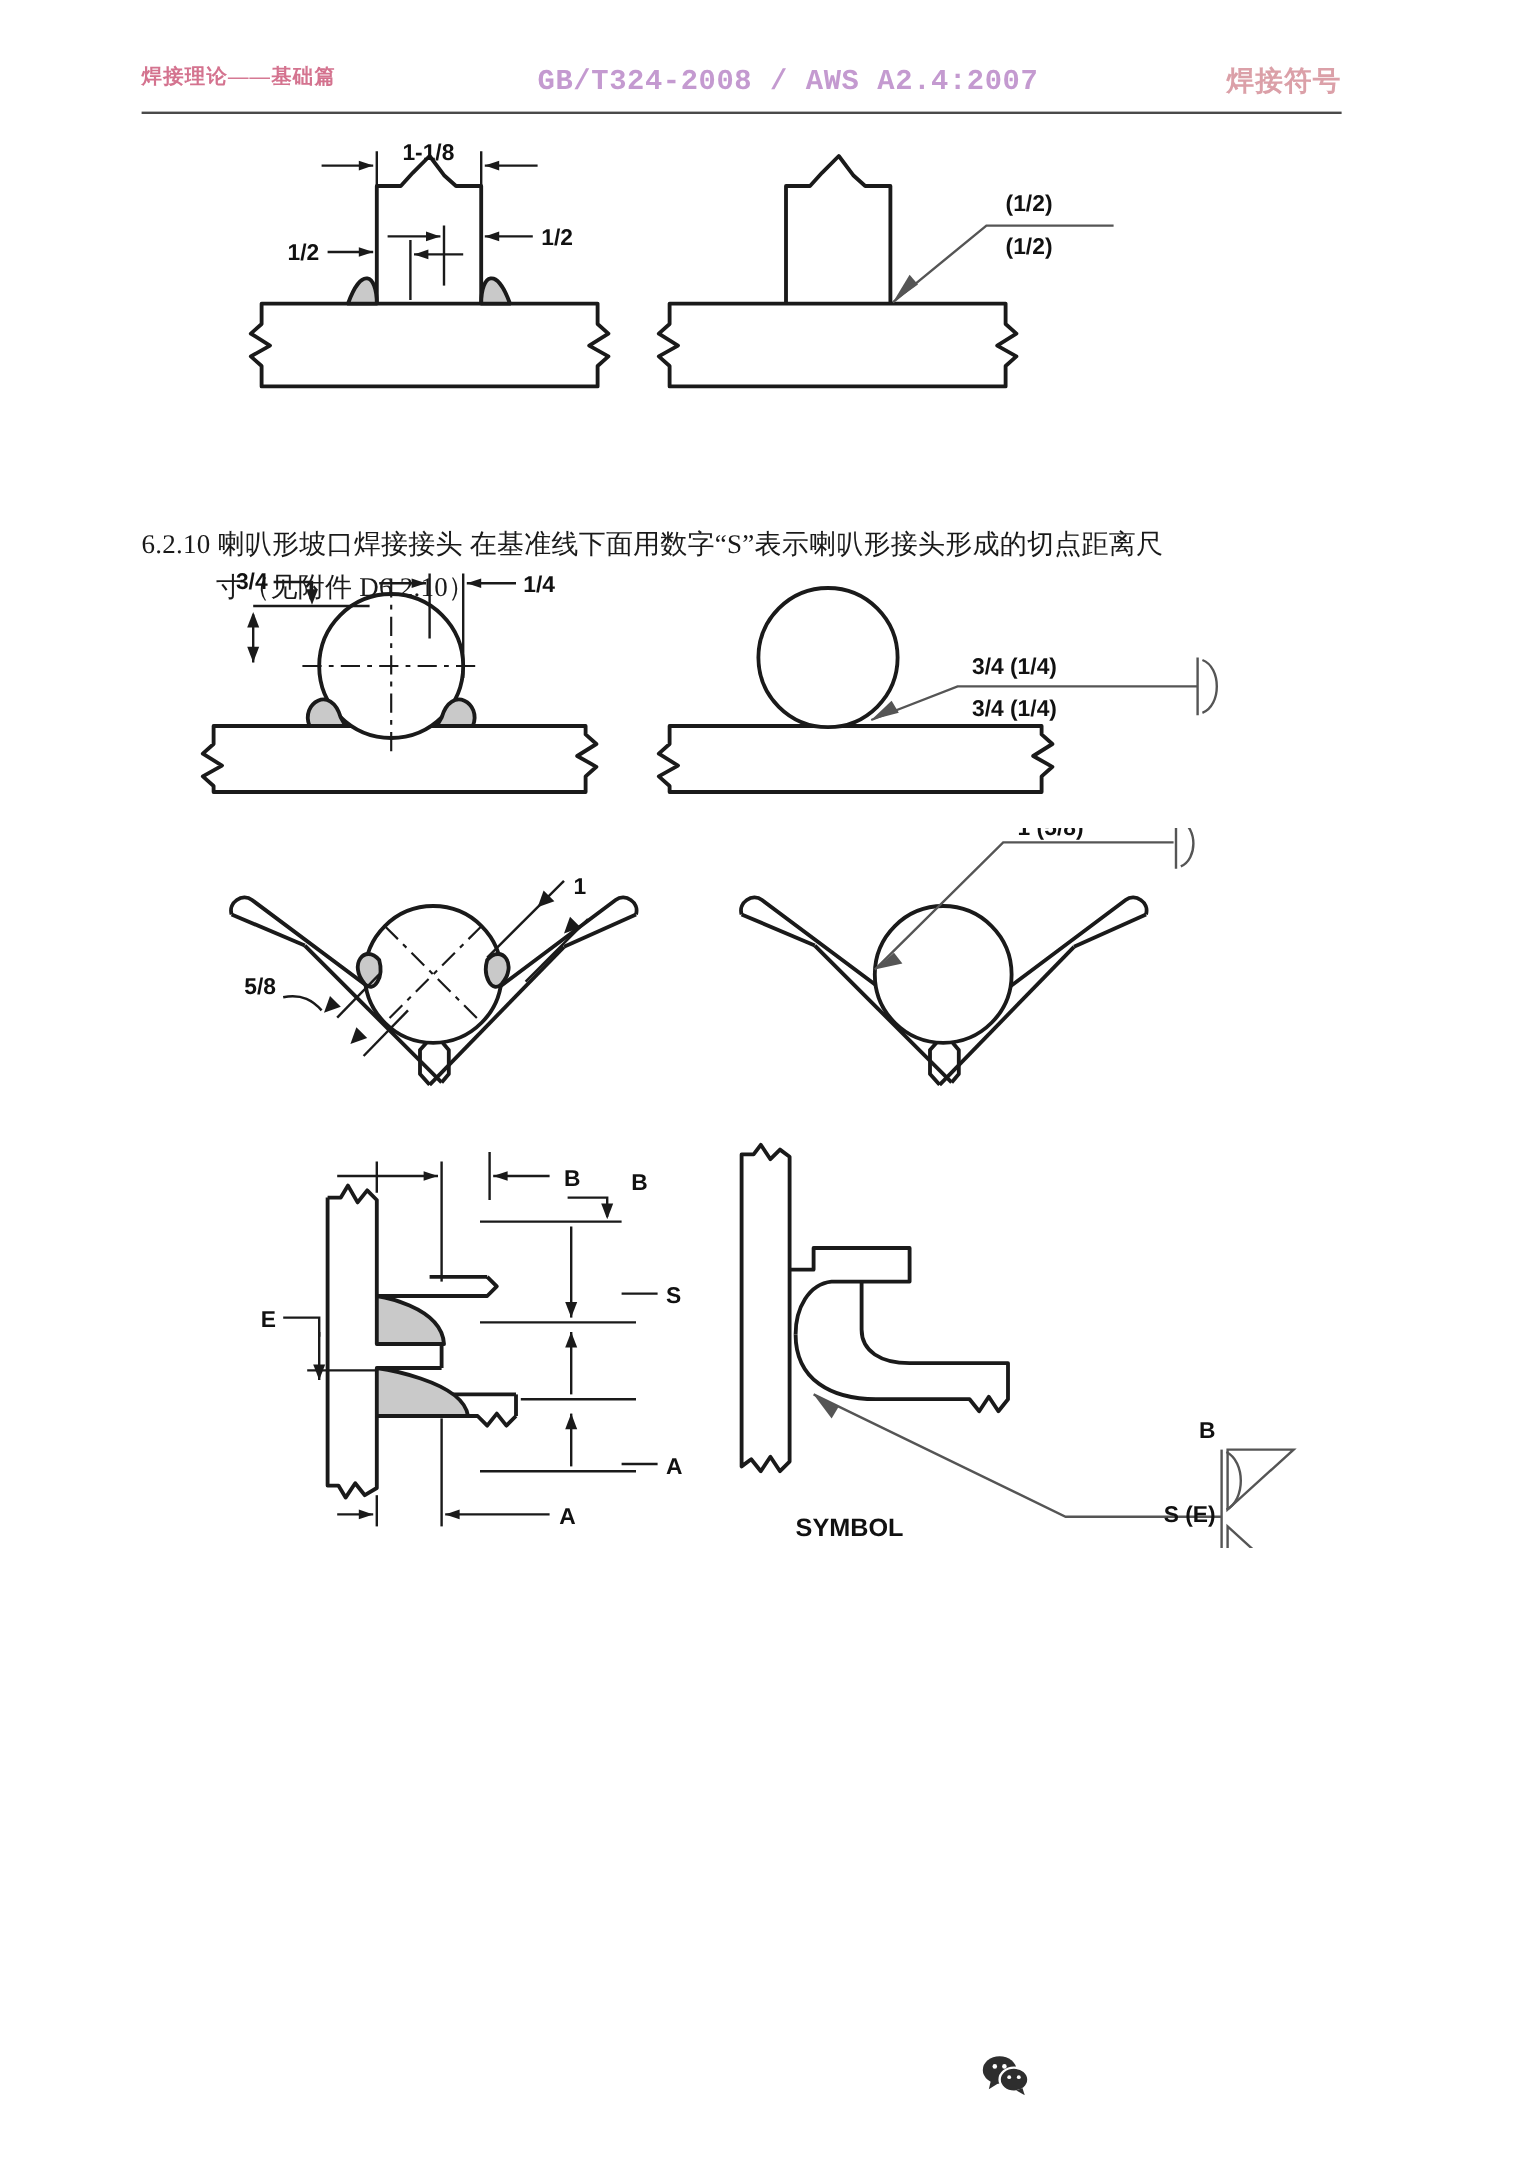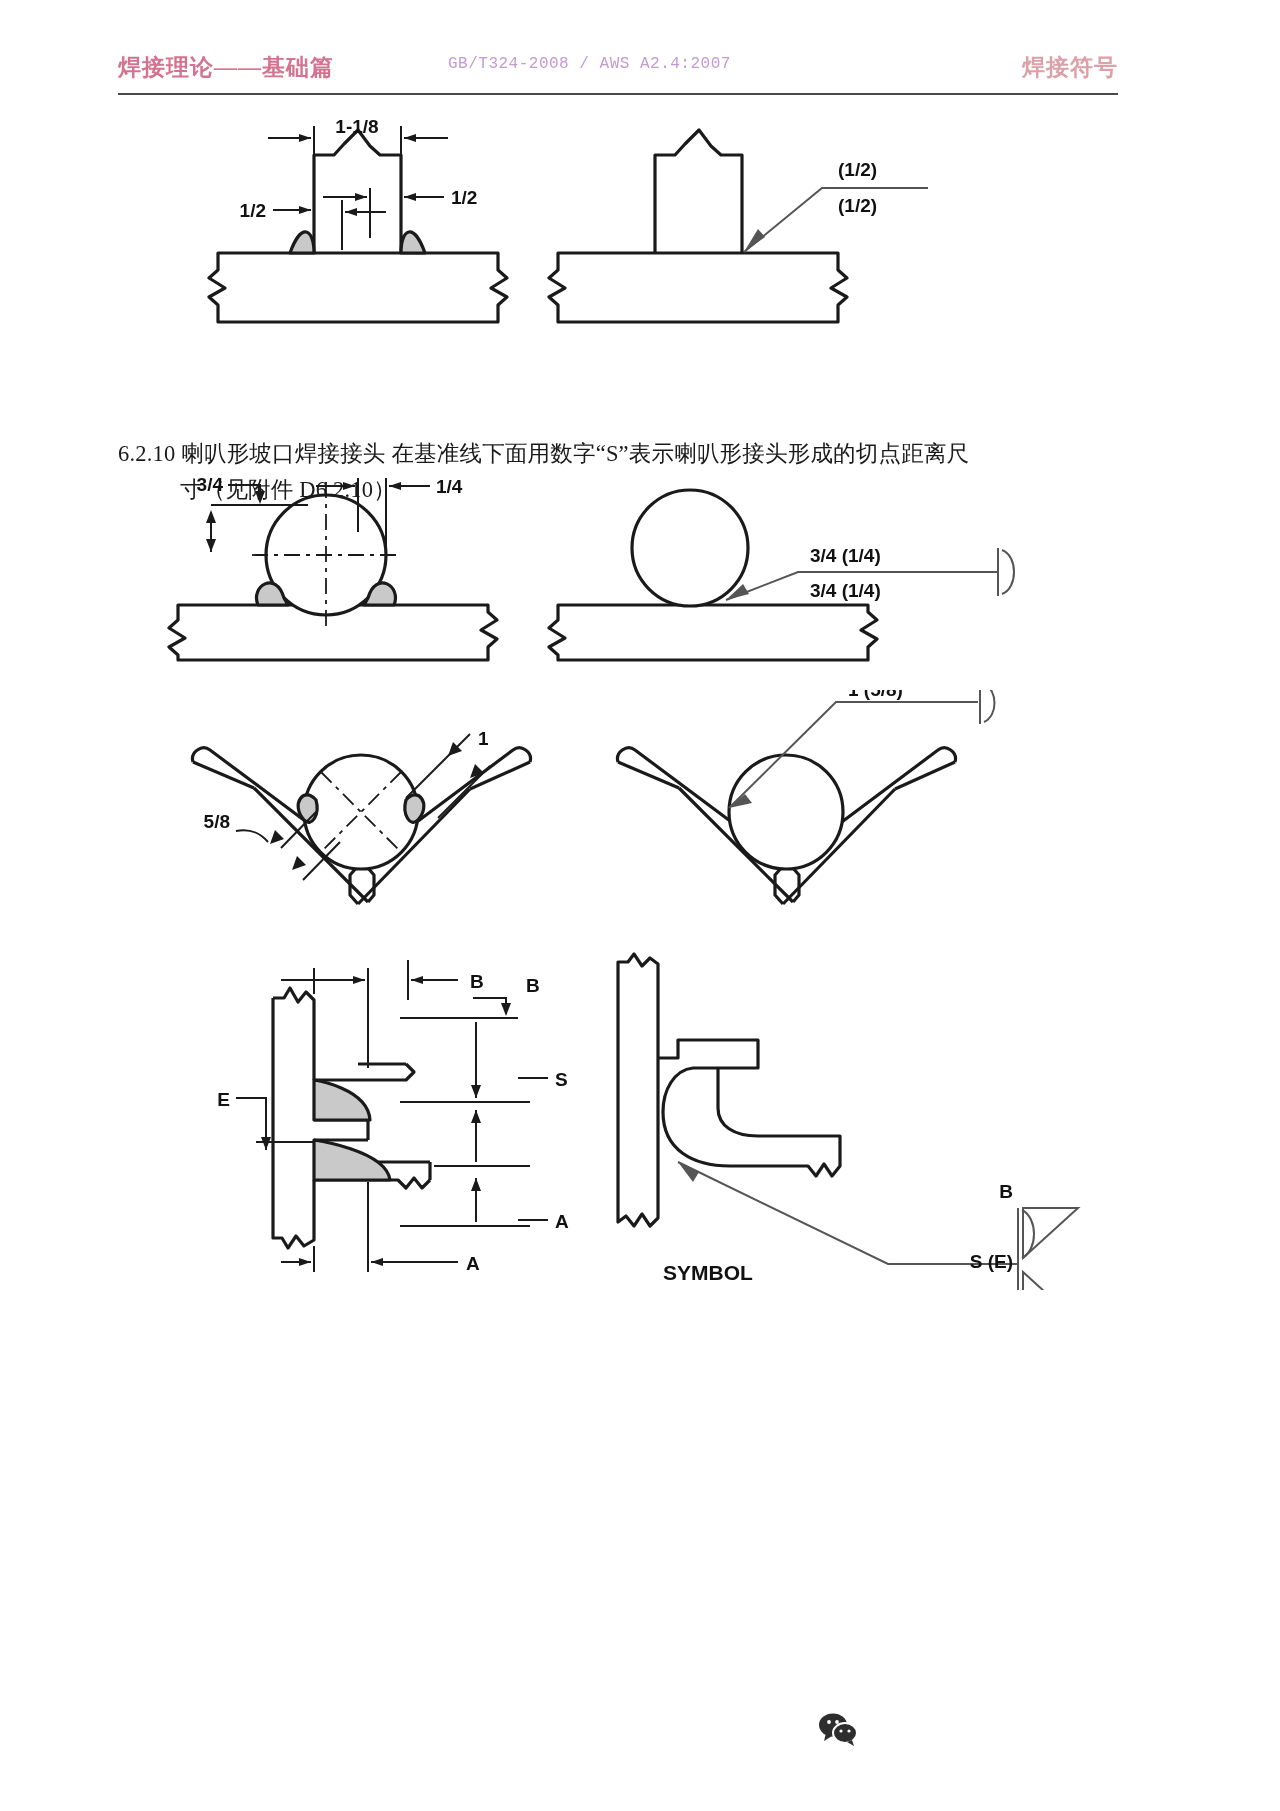--- a/index.html
+++ b/index.html
@@ -30,32 +30,32 @@
     width: 1000px;
     height: 0;
     border-top: 2px solid #4a4a4a;
   }
   .hdr-left {
     position: absolute;
     left: 0;
     top: 0;
     font-family: "Liberation Serif", serif;
     font-weight: bold;
-    font-size: 23px;
+    font-size: 17px;
     color: #d4738f;
     letter-spacing: 1px;
     white-space: nowrap;
   }
   .hdr-mid {
     position: absolute;
     left: 330px;
     top: 3px;
     font-family: "Liberation Mono", monospace;
-    font-weight: normal;
-    font-size: 16px;
+    font-weight: bold;
+    font-size: 24px;
     color: #c49ad0;
     letter-spacing: 0.5px;
     white-space: nowrap;
   }
   .hdr-right {
     position: absolute;
     right: 0;
     top: 0;
     font-family: "Liberation Serif", serif;
     font-weight: bold;

